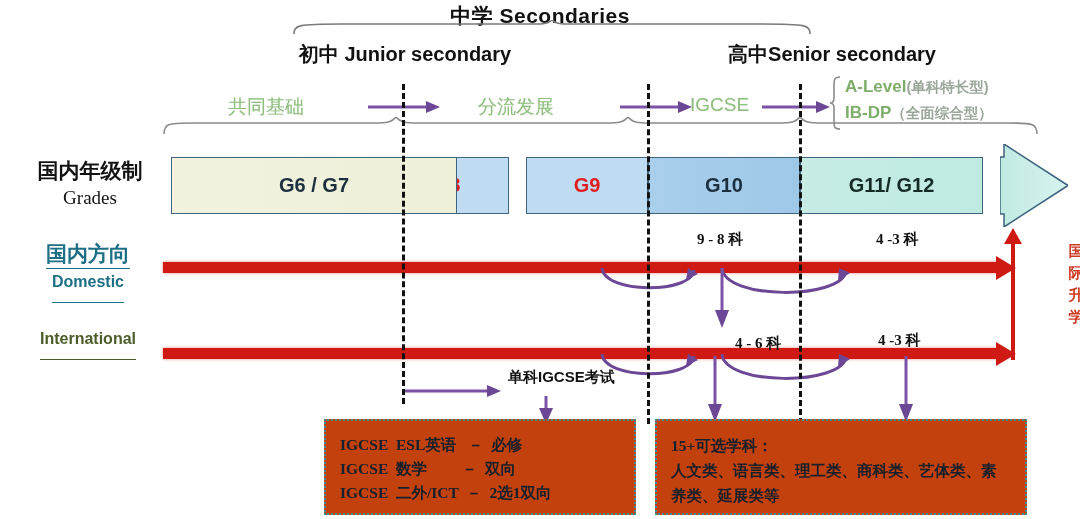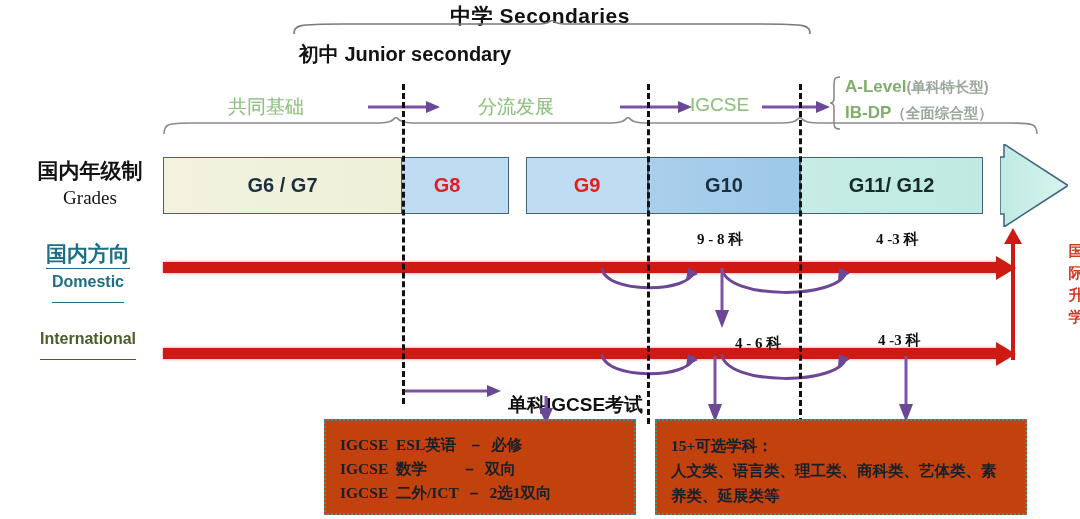--- a/index.html
+++ b/index.html
@@ -200,22 +200,22 @@
   .c78  { left: 697px; top: 230px; }
   .c43a { left: 876px; top: 230px; }
   .c46  { left: 735px; top: 334px; text-align: right; }
   .c43b { left: 878px; top: 331px; }
 
   
   .arc { position: absolute; }
   .vdown { position: absolute; }
 
   .igcse-exam-lbl {
-    left: 508px; top: 392px;
-    font-size: 19px;
+    left: 508px; top: 368px;
+    font-size: 15px;
     font-weight: bold;
     color: #121212;
     white-space: nowrap;
   }
   .exam-arrow { left: 403px; top: 384px; width: 98px; height: 14px; }
 
   
   .info-box {
     position: absolute;
     box-sizing: border-box;
@@ -242,20 +242,21 @@
     border-left: 3.5px dashed #111111;
   }
 </style>
 </head>
 <body>
 
 <div id="stage">
 
   <div class="abs title-secondaries">中学  Secondaries</div>
   <div class="abs title-junior">初中 Junior secondary</div>
+  <div class="abs title-senior">高中Senior secondary</div>
 
   <svg class="abs brace-top" viewBox="0 0 520 16" preserveAspectRatio="none">
     <path d="M2,14 C2,5 6,4 50,4 L244,4 C256,4 258,2 260,0 C262,2 264,4 276,4 L470,4 C514,4 518,5 518,14" fill="none" stroke="#7a7a7a" stroke-width="1.6"></path>
   </svg>
 
   <div class="abs stage-label lbl-common">共同基础</div>
   <div class="abs stage-label lbl-stream">分流发展</div>
   <div class="abs stage-label lbl-igcse">IGCSE</div>
 
   <svg class="abs mini-arrow ma1" viewBox="0 0 72 14">
@@ -290,21 +291,21 @@
   <div class="abs grades-label">
     <div class="cn">国内年级制</div>
     <div class="en">Grades</div>
   </div>
 
   <div class="abs grade-bar" id="grade-bar">
       <div class="gseg" style="left: 637px; width: 183px; background: linear-gradient(to right, rgb(198, 236, 228), rgb(191, 234, 226)); color: rgb(21, 43, 38);">G11/ G12</div>
       <div class="gseg" style="left: 485px; width: 152px; background: linear-gradient(to right, rgb(169, 207, 236), rgb(158, 200, 232)); color: rgb(28, 47, 62);">G10</div>
       <div class="gseg" style="left: 363px; width: 122px; background: linear-gradient(to right, rgb(191, 220, 243), rgb(191, 220, 243)); color: rgb(224, 32, 32);">G9</div>
       <div class="gseg" style="left: 222px; width: 124px; background: linear-gradient(to right, rgb(191, 220, 243), rgb(191, 220, 243)); color: rgb(224, 32, 32);">G8</div>
-      <div class="gseg" style="left: 0px; width: 239px; background: linear-gradient(to right, rgb(242, 242, 223), rgb(238, 240, 216)); color: rgb(28, 47, 62);">G6 / G7</div>
+      <div class="gseg" style="left: 8px; width: 286px; background: linear-gradient(to right, rgb(242, 242, 223), rgb(238, 240, 216)); color: rgb(28, 47, 62);">G6 / G7</div>
     <svg class="arrow-head-shape" style="left:837px" viewBox="0 0 68 83">
       <defs>
         <linearGradient id="ahg" x1="0" y1="0" x2="1" y2="0">
           <stop offset="0%" stop-color="#bfeae2"></stop>
           <stop offset="100%" stop-color="#d8f4ef"></stop>
         </linearGradient>
       </defs>
       <polygon points="0,13 0,70 4,70 4,83 68,41.5 4,0 4,13" fill="url(#ahg)" stroke="#3e6480" stroke-width="1.5"></polygon>
     </svg>
   </div>

